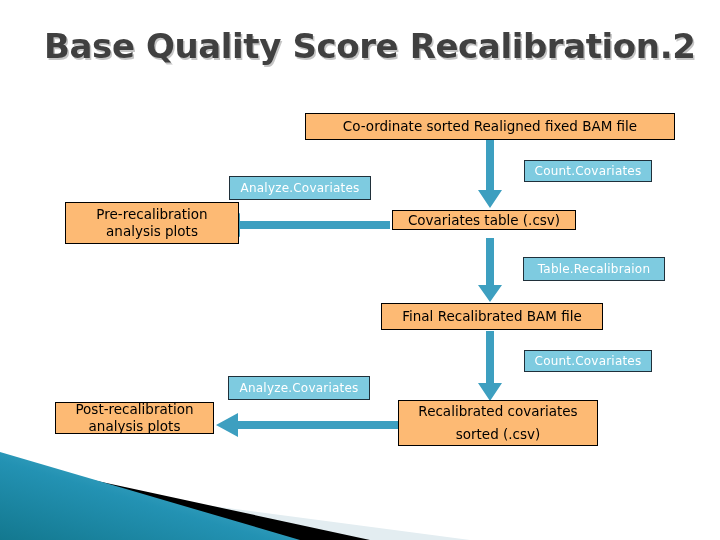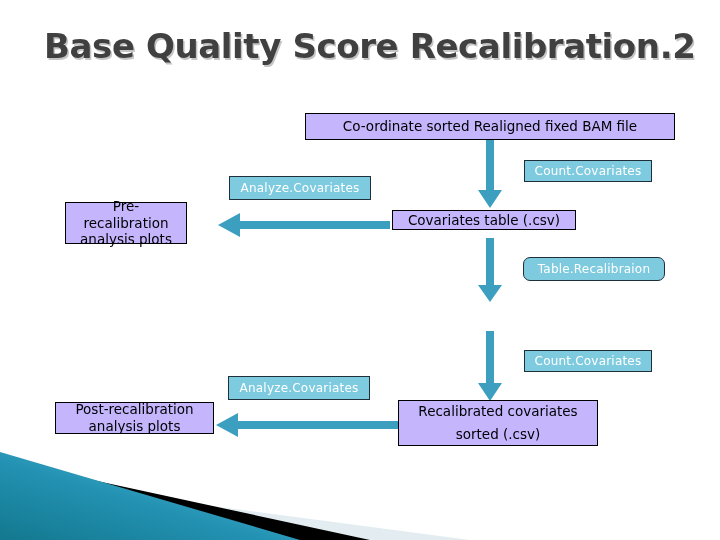--- a/index.html
+++ b/index.html
@@ -33,21 +33,21 @@
     letter-spacing: -0.4px;
     color: #404040;
     text-shadow: 1.5px 1.5px 0 rgba(150,150,150,0.55);
     white-space: nowrap;
   }
 
   
   .node {
     position: absolute;
     box-sizing: border-box;
-    background: #c4b5fd;
+    background: #fdba74;
     border: 1px solid #000000;
     color: #000000;
     font-family: "DejaVu Sans", sans-serif;
     font-size: 13.5px;
     line-height: 1.25;
     text-align: center;
     display: flex;
     align-items: center;
     justify-content: center;
     padding: 2px 6px;
@@ -109,45 +109,48 @@
   </div>
 
   <div class="tool-label" style="left:524px; top:160px; width:128px; height:22px;">
     <span>Count.Covariates</span>
   </div>
 
   <div class="tool-label" style="left:229px; top:176px; width:142px; height:24px;">
     <span>Analyze.Covariates</span>
   </div>
 
-  <div class="node" style="left:65px; top:202px; width:122px; height:42px; flex-direction:column;">
+  <div class="node" style="left:65px; top:202px; width:174px; height:42px; flex-direction:column;">
     <span>Pre-recalibration</span>
     <span>analysis plots</span>
   </div>
 
   <div class="arrow" style="left:218px; top:213px;">
     <svg width="172" height="24" viewBox="0 0 172 24" aria-hidden="true">
       <path d="M172 8 H22 V0 L0 12 L22 24 V16 H172 Z" fill="#3d9fc0"></path>
     </svg>
   </div>
 
   <div class="node" style="left:392px; top:210px; width:184px; height:20px;">
     <span>Covariates table (.csv)</span>
   </div>
 
   <div class="arrow" style="left:477px; top:238px;">
     <svg width="26" height="66" viewBox="0 0 26 66" aria-hidden="true">
       <path d="M9 0 H17 V47 H25 L13 64 L1 47 H9 Z" fill="#3d9fc0"></path>
     </svg>
   </div>
 
-  <div class="tool-label" style="left:523px; top:257px; width:142px; height:24px;border-radius:7px;">
+  <div class="tool-label" style="left:523px; top:257px; width:142px; height:24px;">
     <span>Table.Recalibraion</span>
   </div>
 
+  <div class="node" style="left:381px; top:303px; width:222px; height:27px;">
+    <span>Final Recalibrated BAM file</span>
+  </div>
 
   <div class="arrow" style="left:477px; top:331px;">
     <svg width="26" height="72" viewBox="0 0 26 72" aria-hidden="true">
       <path d="M9 0 H17 V52 H25 L13 70 L1 52 H9 Z" fill="#3d9fc0"></path>
     </svg>
   </div>
 
   <div class="tool-label" style="left:524px; top:350px; width:128px; height:22px;">
     <span>Count.Covariates</span>
   </div>

